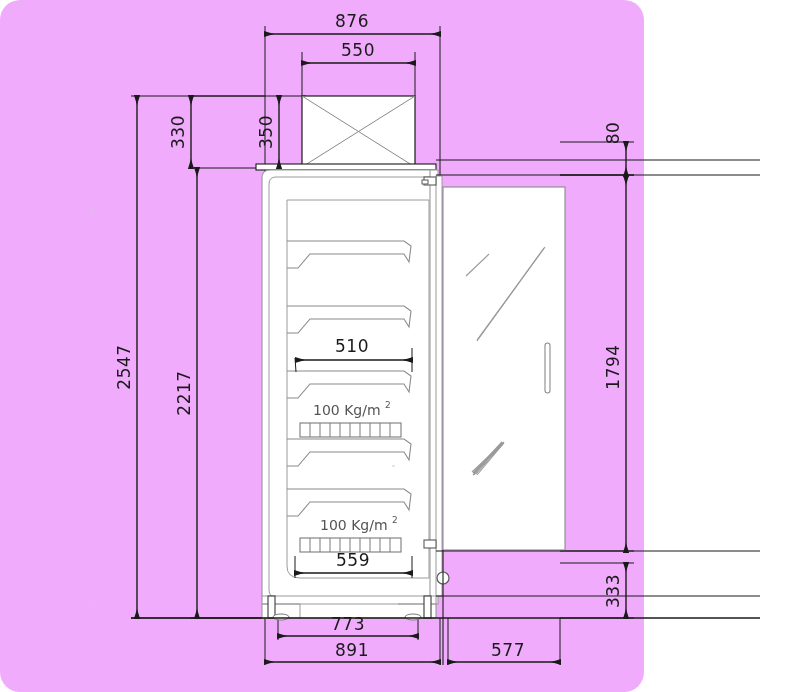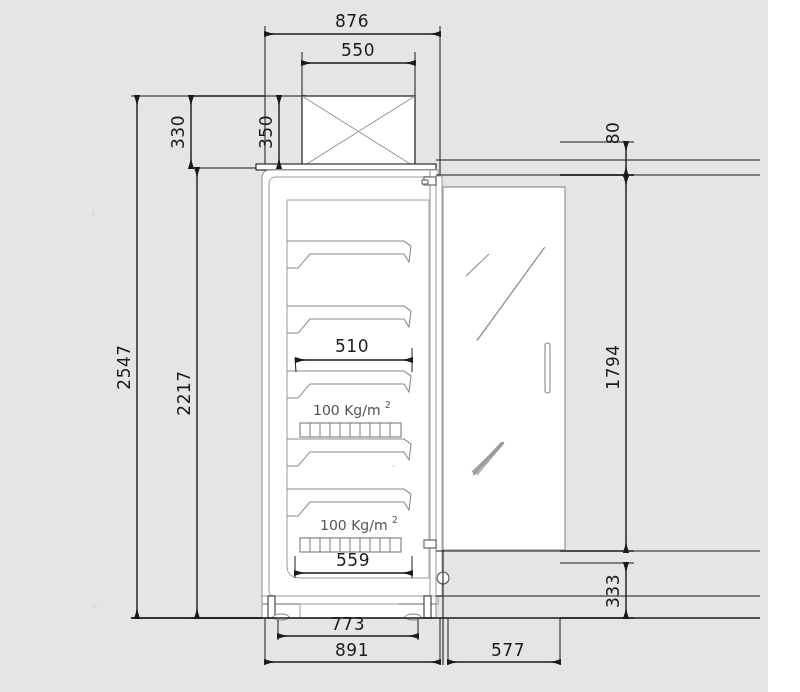--- a/index.html
+++ b/index.html
@@ -1,18 +1,18 @@
 <!DOCTYPE html>
 <html><head>
 <meta charset="utf-8">
 <style>
   html,body{margin:0;padding:0;background:#ffffff;}
   body{width:800px;height:692px;overflow:hidden;
        font-family:"DejaVu Sans",sans-serif;}
-  #stage{position:relative;width:768px;height:692px;background:#e5e5e5;}
+  #stage{position:relative;width:644px;height:692px;background:#f0abfc;border-radius:20px;}
   svg{display:block;position:absolute;top:0;left:0;}
   .dimtxt{font-family:"DejaVu Sans",sans-serif;font-size:17px;fill:#1a1a1a;
           font-weight:500;letter-spacing:.5px;}
   .loadtxt{font-family:"DejaVu Sans",sans-serif;font-size:14px;fill:#555;}
   .loadsup{font-family:"DejaVu Sans",sans-serif;font-size:9px;fill:#555;}
 </style>
 </head>
 <body>
 
 <div id="stage">

